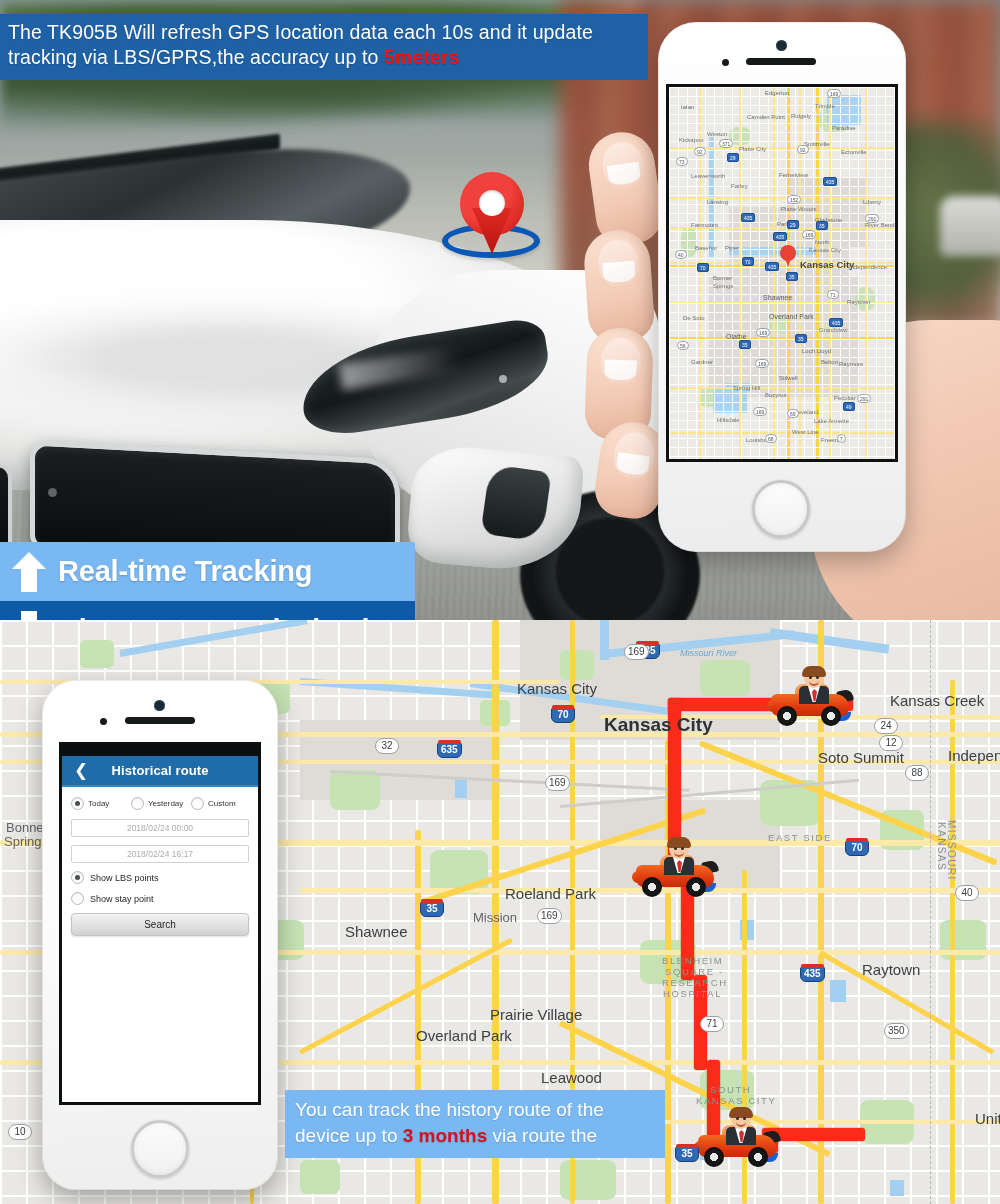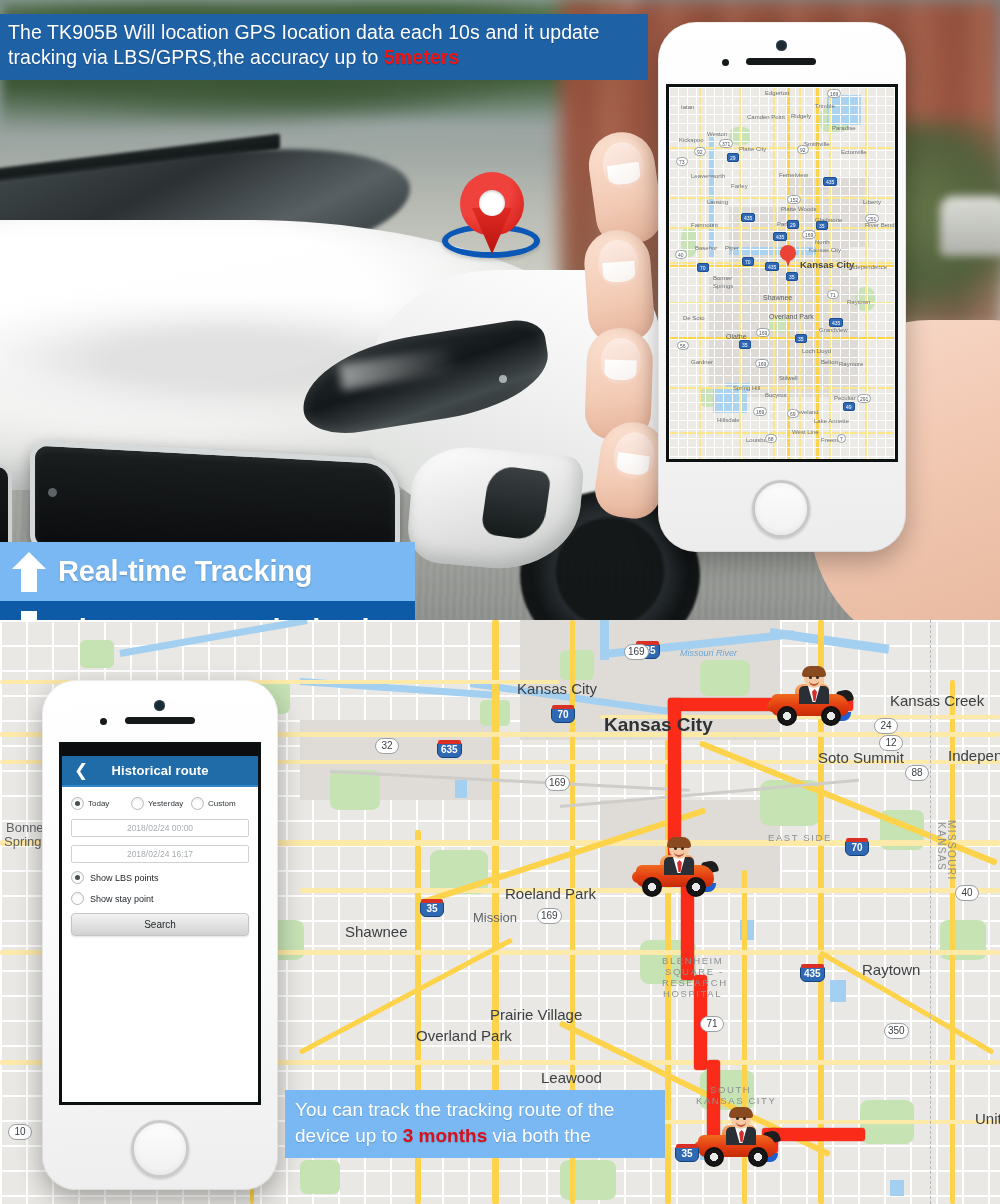--- a/index.html
+++ b/index.html
@@ -696,21 +696,21 @@
               <div class="gm-shield" style="left: 96px; top: 347px;">68</div>
               <div class="gm-shield" style="left: 168px; top: 347px;">7</div>
               <div class="gm-pin" style="left: 111px; top: 158px;"></div>
             </div>
         </div>
         <div class="ph-home"></div>
       </div>
     </div>
 
     <div class="top-banner">
-      <div>The TK905B Will location GPS Iocation data each 10s and it update</div>
+      <div>The TK905B Will refresh GPS Iocation data each 10s and it update</div>
       <div><span>tracking via LBS/GPRS,the accuracy up to </span><span class="hl">5meters</span></div>
     </div>
   </div>
 
   <div class="band band-light">
     <div class="arrow arrow-up"></div>
     <div class="band-text">Real-time Tracking</div>
   </div>
   <div class="band band-dark">
     <div class="arrow arrow-down"></div>
@@ -1003,17 +1003,17 @@
         </div>
 
         <div class="search-btn">Search</div>
       </div>
     </div>
 
     <div class="pl-home"></div>
   </div>
 
   <div class="bottom-caption">
-    <div>You can track the tracking route of the</div>
-    <div><span>device up to </span><span class="hl">3 months</span><span> via both the</span></div>
+    <div>You can track the history route of the</div>
+    <div><span>device up to </span><span class="hl">3 months</span><span> via route the</span></div>
   </div>
 
 </div>
 
 </body></html>

